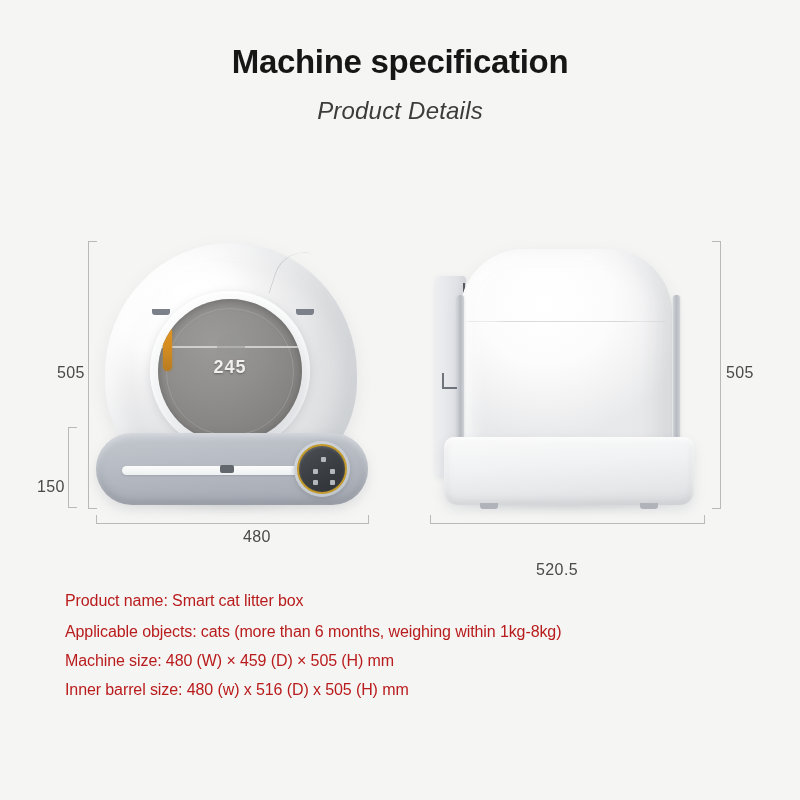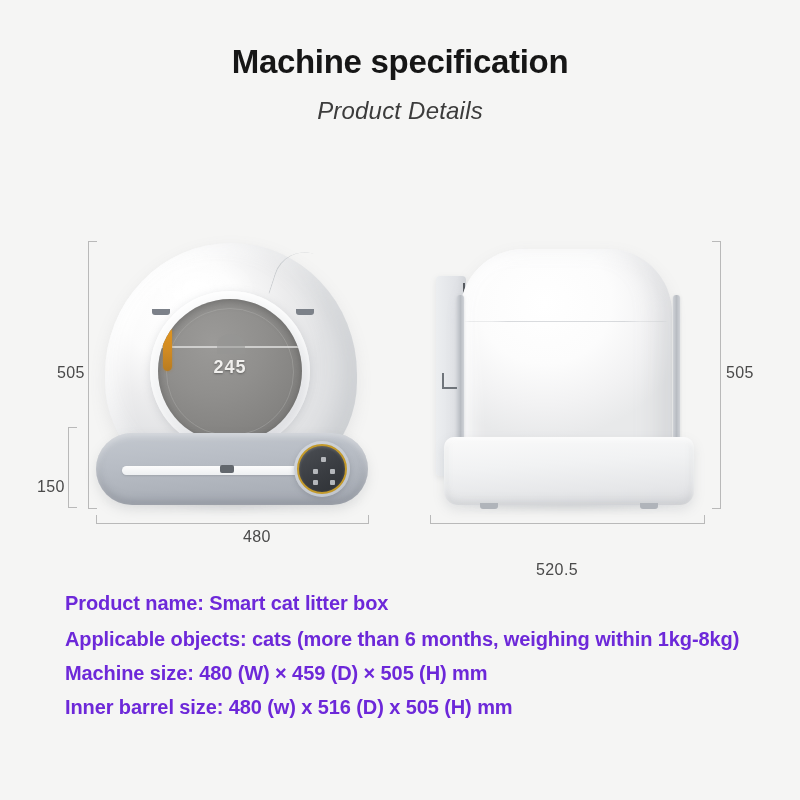--- a/index.html
+++ b/index.html
@@ -336,23 +336,23 @@
   .base-side-foot.r { left: 208px; }
 
   
   #spec-list {
     position: absolute;
     left: 65px;
     top: 592px;
     width: 680px;
   }
   .spec-line {
-    font-size: 20px;
-    font-weight: bold;
-    color: #6d28d9;
+    font-size: 16px;
+    font-weight: normal;
+    color: #b91c1c;
     letter-spacing: -0.1px;
     margin-bottom: 13px;
     white-space: nowrap;
   }
   .spec-line.tight { margin-bottom: 11px; }
 </style>
 </head>
 <body>
 
 <div id="header">

